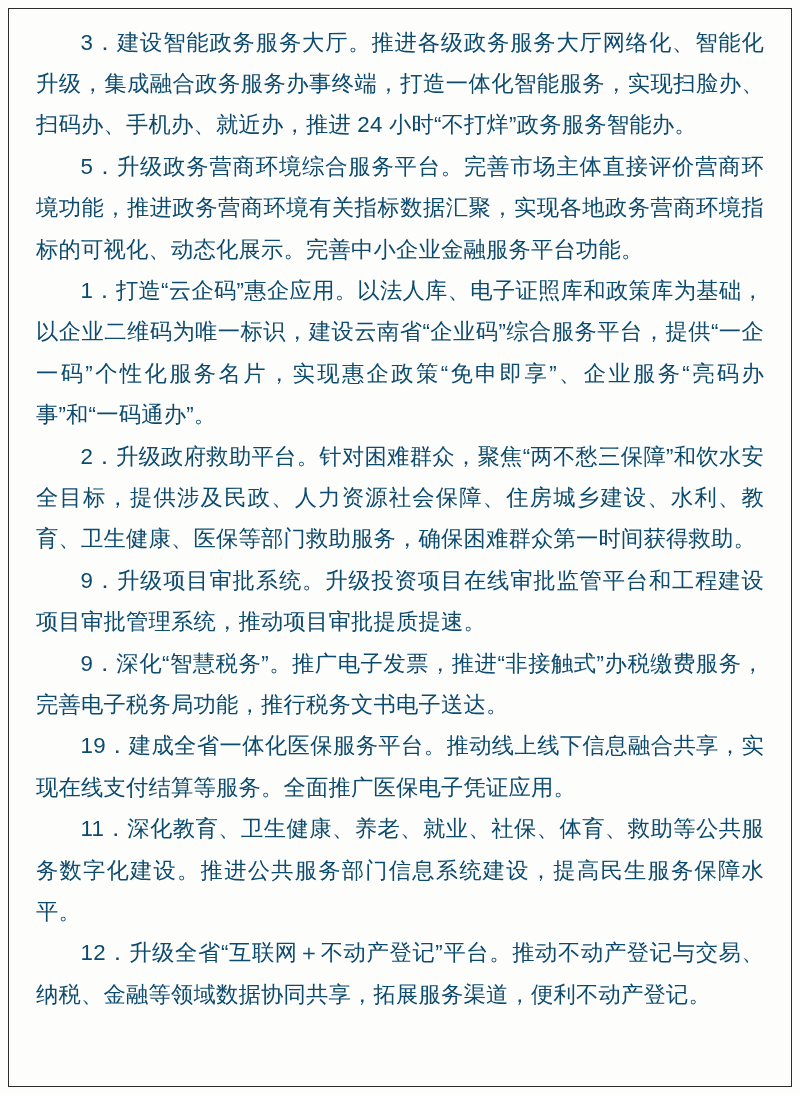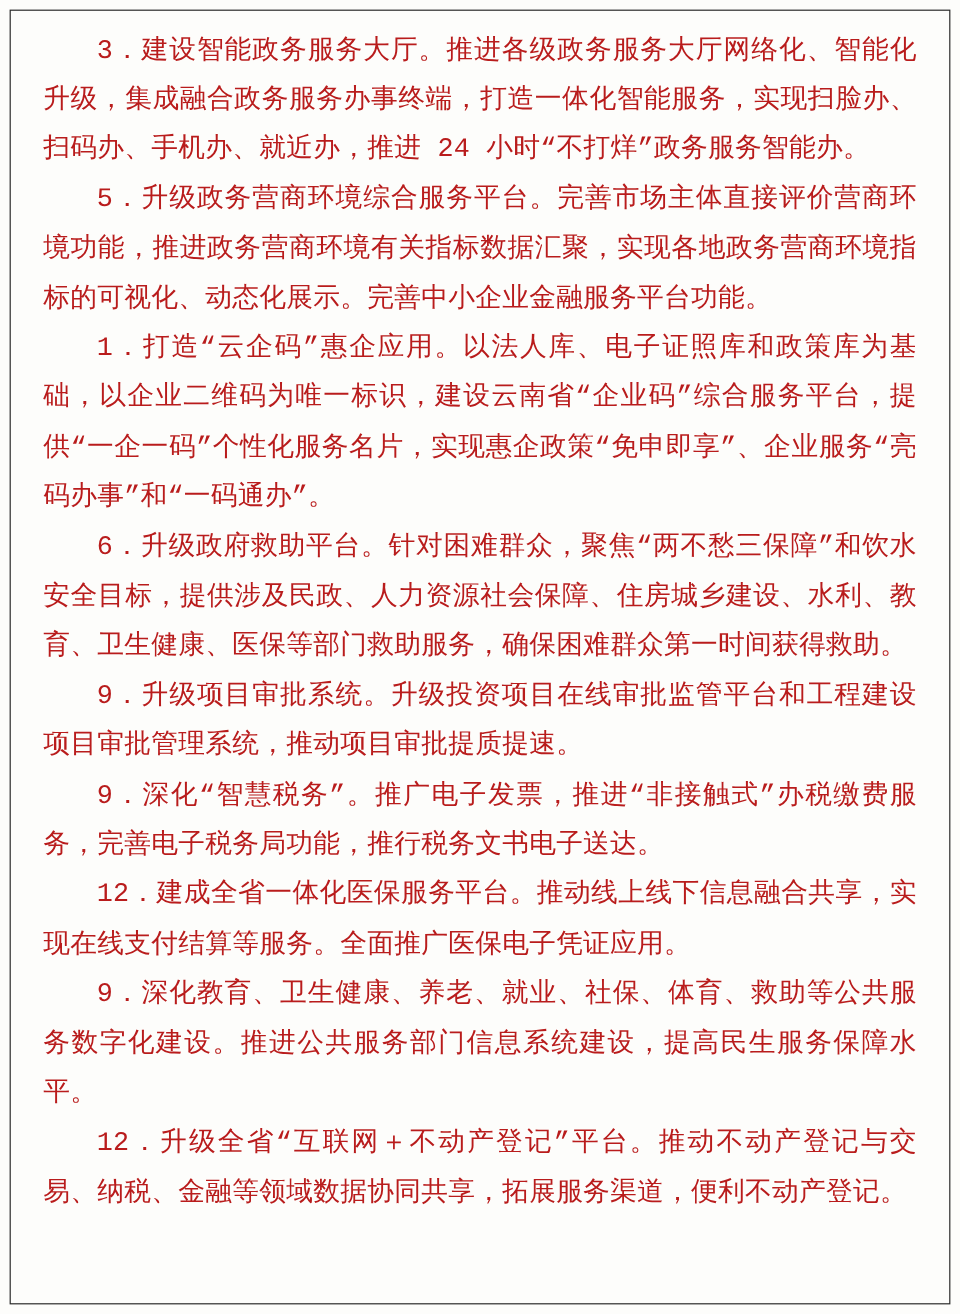--- a/index.html
+++ b/index.html
@@ -26,41 +26,41 @@
   }
   .content {
     position: absolute;
     left: 30px;
     top: 22px;
     width: 740px;
     box-sizing: border-box;
     padding: 0 6px;
   }
   .para {
-    font-family: Liberation Mono, monospace;
+    font-family: Liberation Sans, sans-serif;
     font-size: 22.3px;
     line-height: 41.2px;
-    color: #b91c1c;
+    color: #0c4a6e;
     text-align: justify;
     text-justify: inter-ideograph;
     text-indent: 2em;
     margin: 0 0 0.5px 0;
     letter-spacing: 0.2px;
     word-break: break-all;
   }
 </style>
 </head>
 <body>
 
 <div class="page">
   <div class="page-border"></div>
   <div class="content">
     <p class="para">3．建设智能政务服务大厅。推进各级政务服务大厅网络化、智能化升级，集成融合政务服务办事终端，打造一体化智能服务，实现扫脸办、扫码办、手机办、就近办，推进 24 小时“不打烊”政务服务智能办。</p>
     <p class="para">5．升级政务营商环境综合服务平台。完善市场主体直接评价营商环境功能，推进政务营商环境有关指标数据汇聚，实现各地政务营商环境指标的可视化、动态化展示。完善中小企业金融服务平台功能。</p>
     <p class="para">1．打造“云企码”惠企应用。以法人库、电子证照库和政策库为基础，以企业二维码为唯一标识，建设云南省“企业码”综合服务平台，提供“一企一码”个性化服务名片，实现惠企政策“免申即享”、企业服务“亮码办事”和“一码通办”。</p>
-    <p class="para">6．升级政府救助平台。针对困难群众，聚焦“两不愁三保障”和饮水安全目标，提供涉及民政、人力资源社会保障、住房城乡建设、水利、教育、卫生健康、医保等部门救助服务，确保困难群众第一时间获得救助。</p>
+    <p class="para">2．升级政府救助平台。针对困难群众，聚焦“两不愁三保障”和饮水安全目标，提供涉及民政、人力资源社会保障、住房城乡建设、水利、教育、卫生健康、医保等部门救助服务，确保困难群众第一时间获得救助。</p>
     <p class="para">9．升级项目审批系统。升级投资项目在线审批监管平台和工程建设项目审批管理系统，推动项目审批提质提速。</p>
     <p class="para">9．深化“智慧税务”。推广电子发票，推进“非接触式”办税缴费服务，完善电子税务局功能，推行税务文书电子送达。</p>
-    <p class="para">12．建成全省一体化医保服务平台。推动线上线下信息融合共享，实现在线支付结算等服务。全面推广医保电子凭证应用。</p>
-    <p class="para">9．深化教育、卫生健康、养老、就业、社保、体育、救助等公共服务数字化建设。推进公共服务部门信息系统建设，提高民生服务保障水平。</p>
+    <p class="para">19．建成全省一体化医保服务平台。推动线上线下信息融合共享，实现在线支付结算等服务。全面推广医保电子凭证应用。</p>
+    <p class="para">11．深化教育、卫生健康、养老、就业、社保、体育、救助等公共服务数字化建设。推进公共服务部门信息系统建设，提高民生服务保障水平。</p>
     <p class="para">12．升级全省“互联网＋不动产登记”平台。推动不动产登记与交易、纳税、金融等领域数据协同共享，拓展服务渠道，便利不动产登记。</p>
   </div>
 </div>
 
 </body></html>

